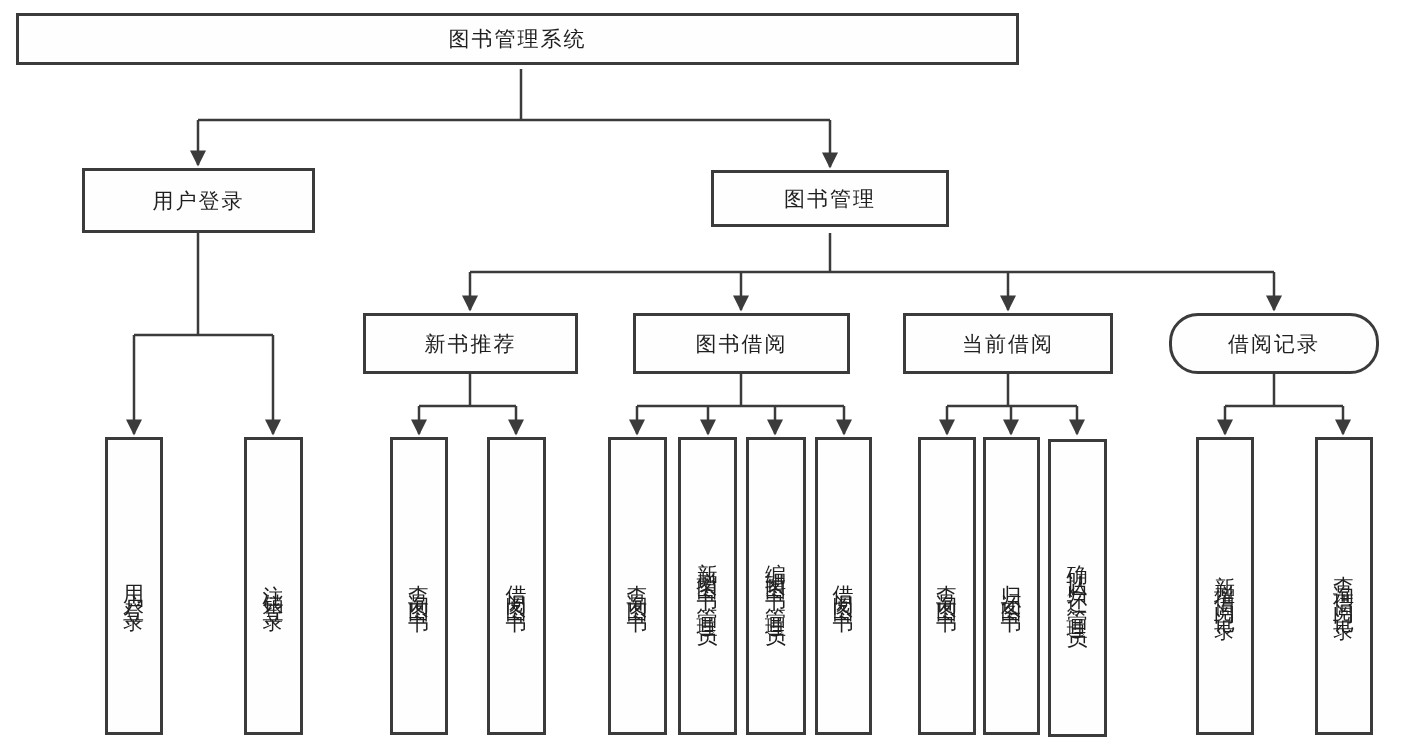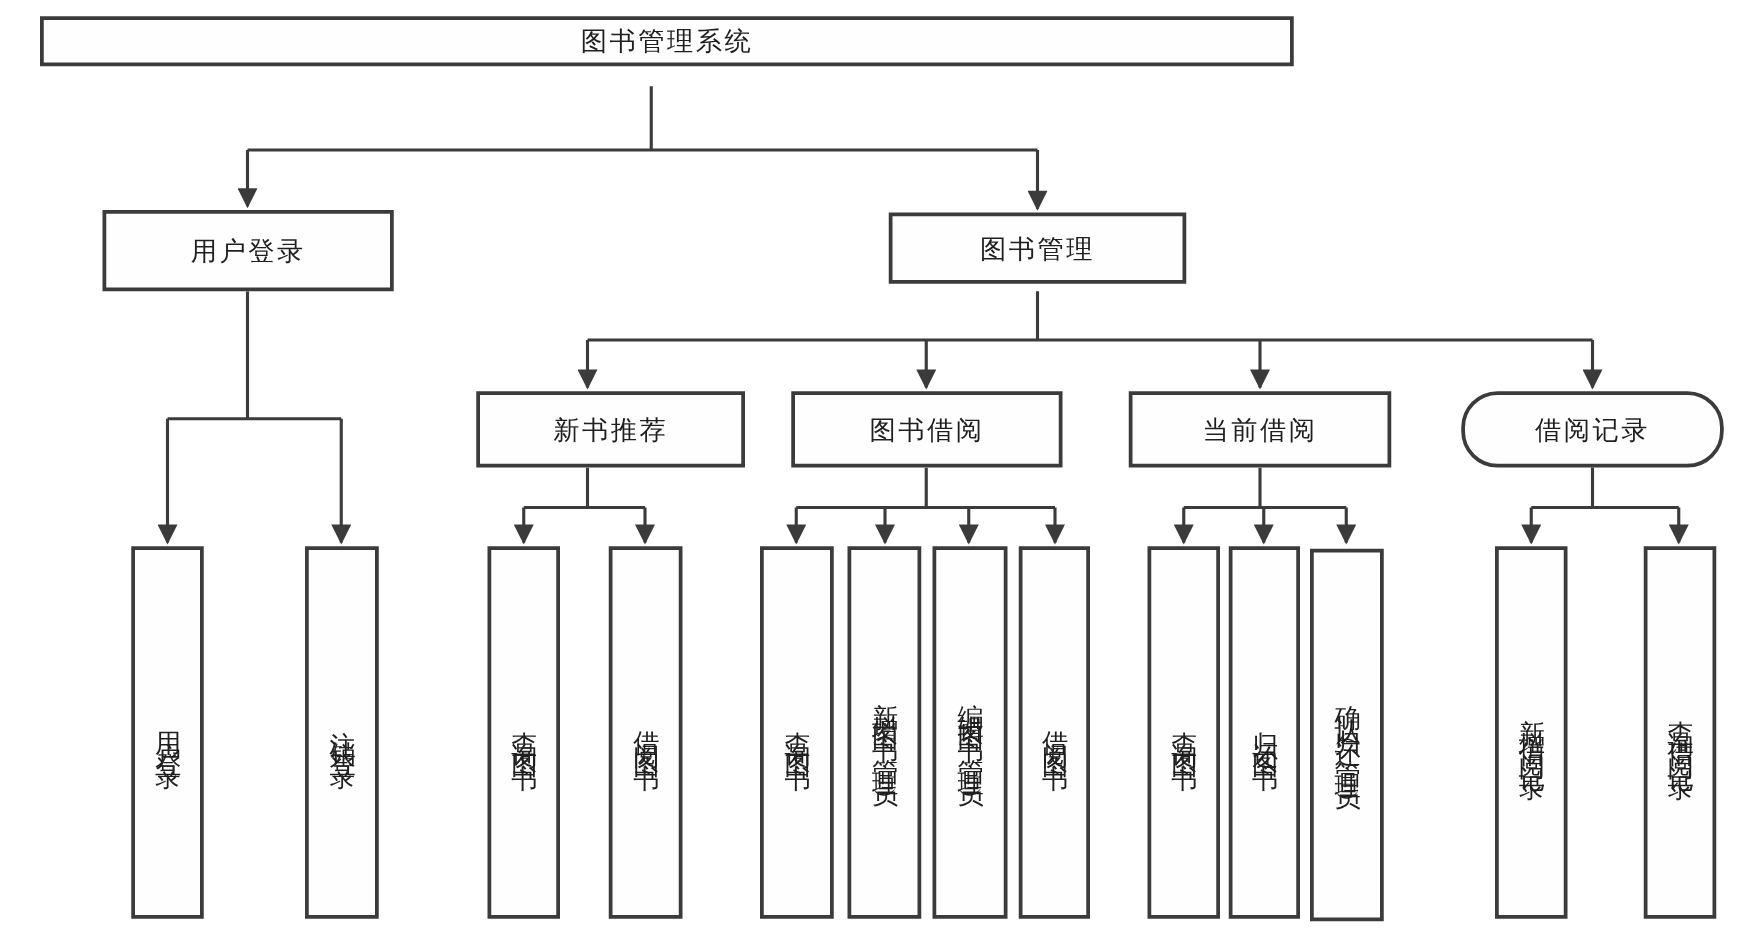--- a/index.html
+++ b/index.html
@@ -101,32 +101,32 @@
       <line x1="1011" y1="406" x2="1011" y2="434" marker-end="url(#arrow)"></line>
       <line x1="1077" y1="406" x2="1077" y2="434" marker-end="url(#arrow)"></line>
 
       <line x1="1274" y1="374" x2="1274" y2="406"></line>
       <line x1="1225" y1="406" x2="1343" y2="406"></line>
       <line x1="1225" y1="406" x2="1225" y2="434" marker-end="url(#arrow)"></line>
       <line x1="1343" y1="406" x2="1343" y2="434" marker-end="url(#arrow)"></line>
     </g>
   </svg>
 
-  <div class="node" style="left:32px; top:13px; width:1003px; height:40px;">
+  <div class="node" style="left:16px; top:13px; width:1003px; height:52px;">
     <span class="hlabel">图书管理系统</span>
   </div>
 
   <div class="node" style="left:82px; top:168px; width:233px; height:65px;">
     <span class="hlabel">用户登录</span>
   </div>
   <div class="node" style="left:711px; top:170px; width:238px; height:57px;">
     <span class="hlabel">图书管理</span>
   </div>
 
-  <div class="node" style="left:363px; top:313px; width:215px; height:61px;margin-left:18px;">
+  <div class="node" style="left:363px; top:313px; width:215px; height:61px;">
     <span class="hlabel">新书推荐</span>
   </div>
   <div class="node" style="left:633px; top:313px; width:217px; height:61px;">
     <span class="hlabel">图书借阅</span>
   </div>
   <div class="node" style="left:903px; top:313px; width:210px; height:61px;">
     <span class="hlabel">当前借阅</span>
   </div>
   <div class="node" style="left:1169px; top:313px; width:210px; height:61px;border-radius:29px;">
     <span class="hlabel">借阅记录</span>

